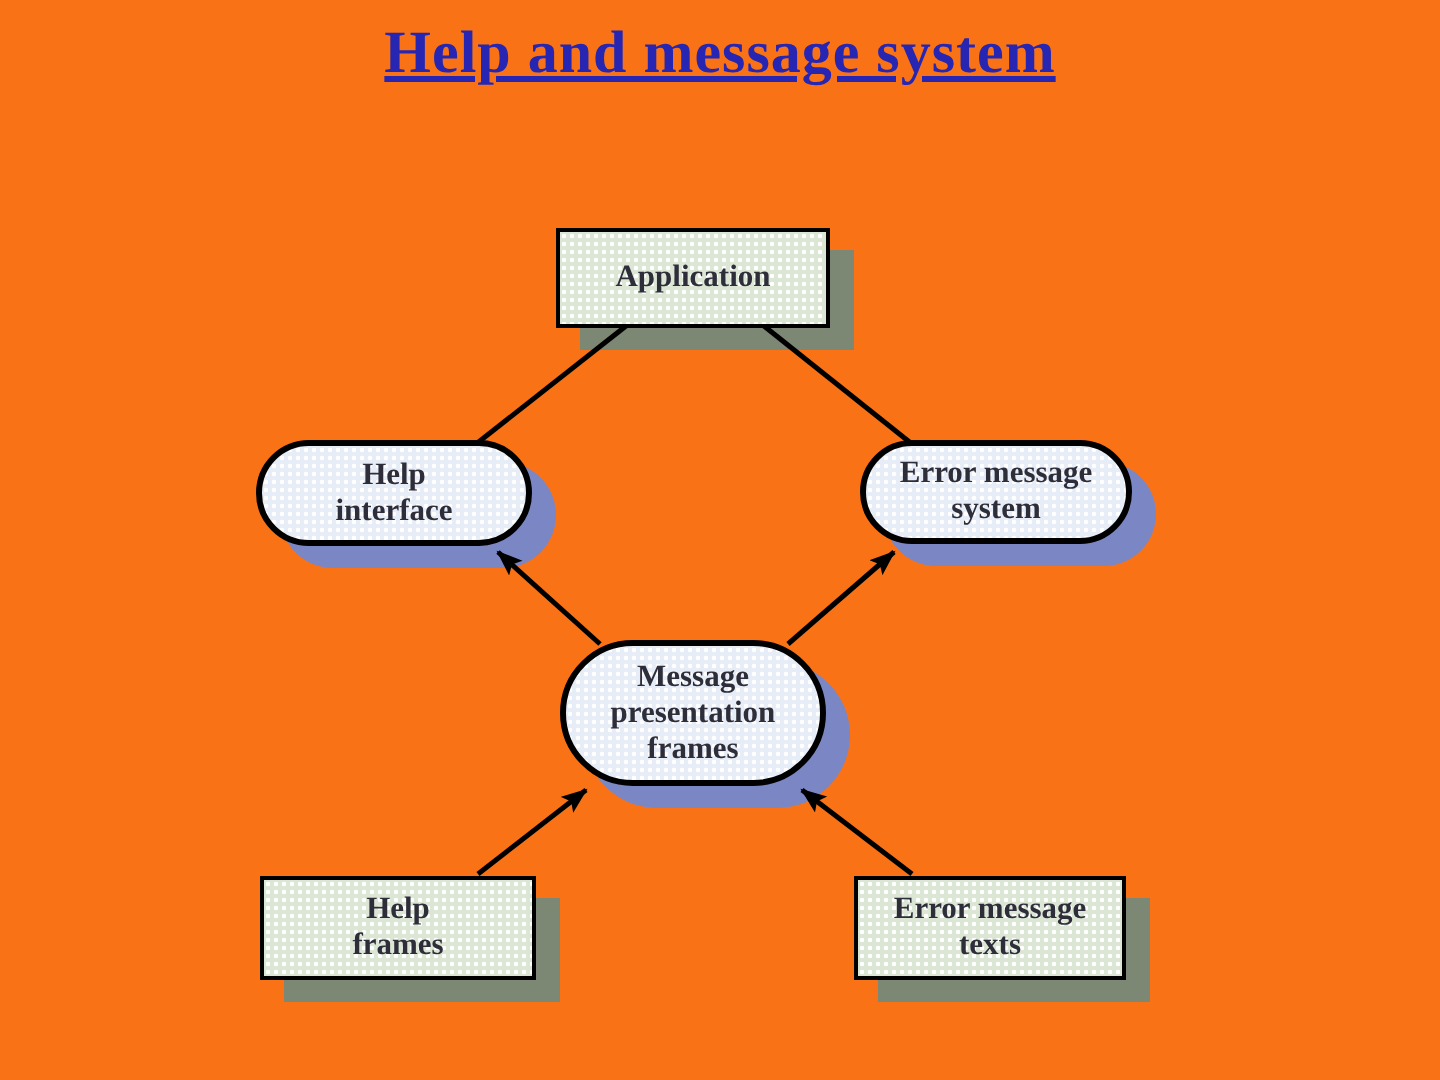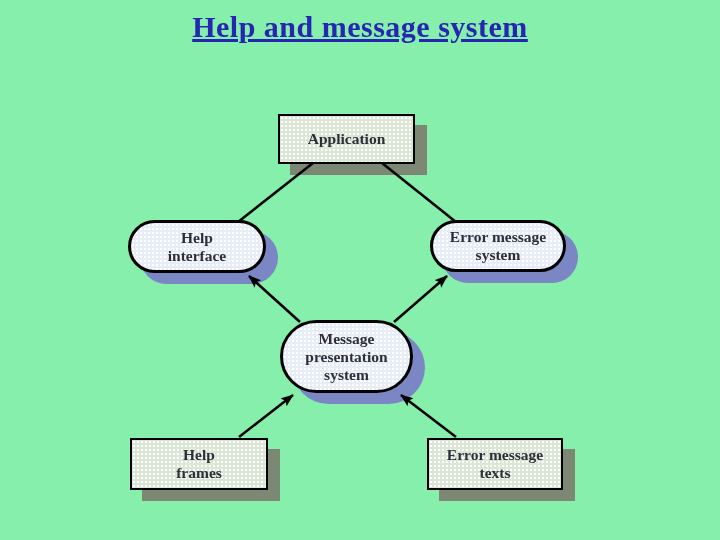--- a/index.html
+++ b/index.html
@@ -4,21 +4,21 @@
 <style>
   html, body {
     margin: 0;
     padding: 0;
     background: #ffffff;
   }
   .slide {
     position: relative;
     width: 720px;
     height: 540px;
-    background: #86efac;
+    background: #f97316;
     overflow: hidden;
     font-family: "Liberation Serif", serif;
   }
   .slide-title {
     position: absolute;
     top: 10px;
     left: 0;
     width: 100%;
     margin: 0;
     text-align: center;
@@ -114,21 +114,21 @@
     </div>
 
     <div class="node pill n-error-system">
       <span class="label">Error message
 system</span>
     </div>
 
     <div class="node pill n-message-pres">
       <span class="label">Message
 presentation
-system</span>
+frames</span>
     </div>
 
     <div class="node rect n-help-frames">
       <span class="label">Help
 frames</span>
     </div>
 
     <div class="node rect n-error-texts">
       <span class="label">Error message
 texts</span>

